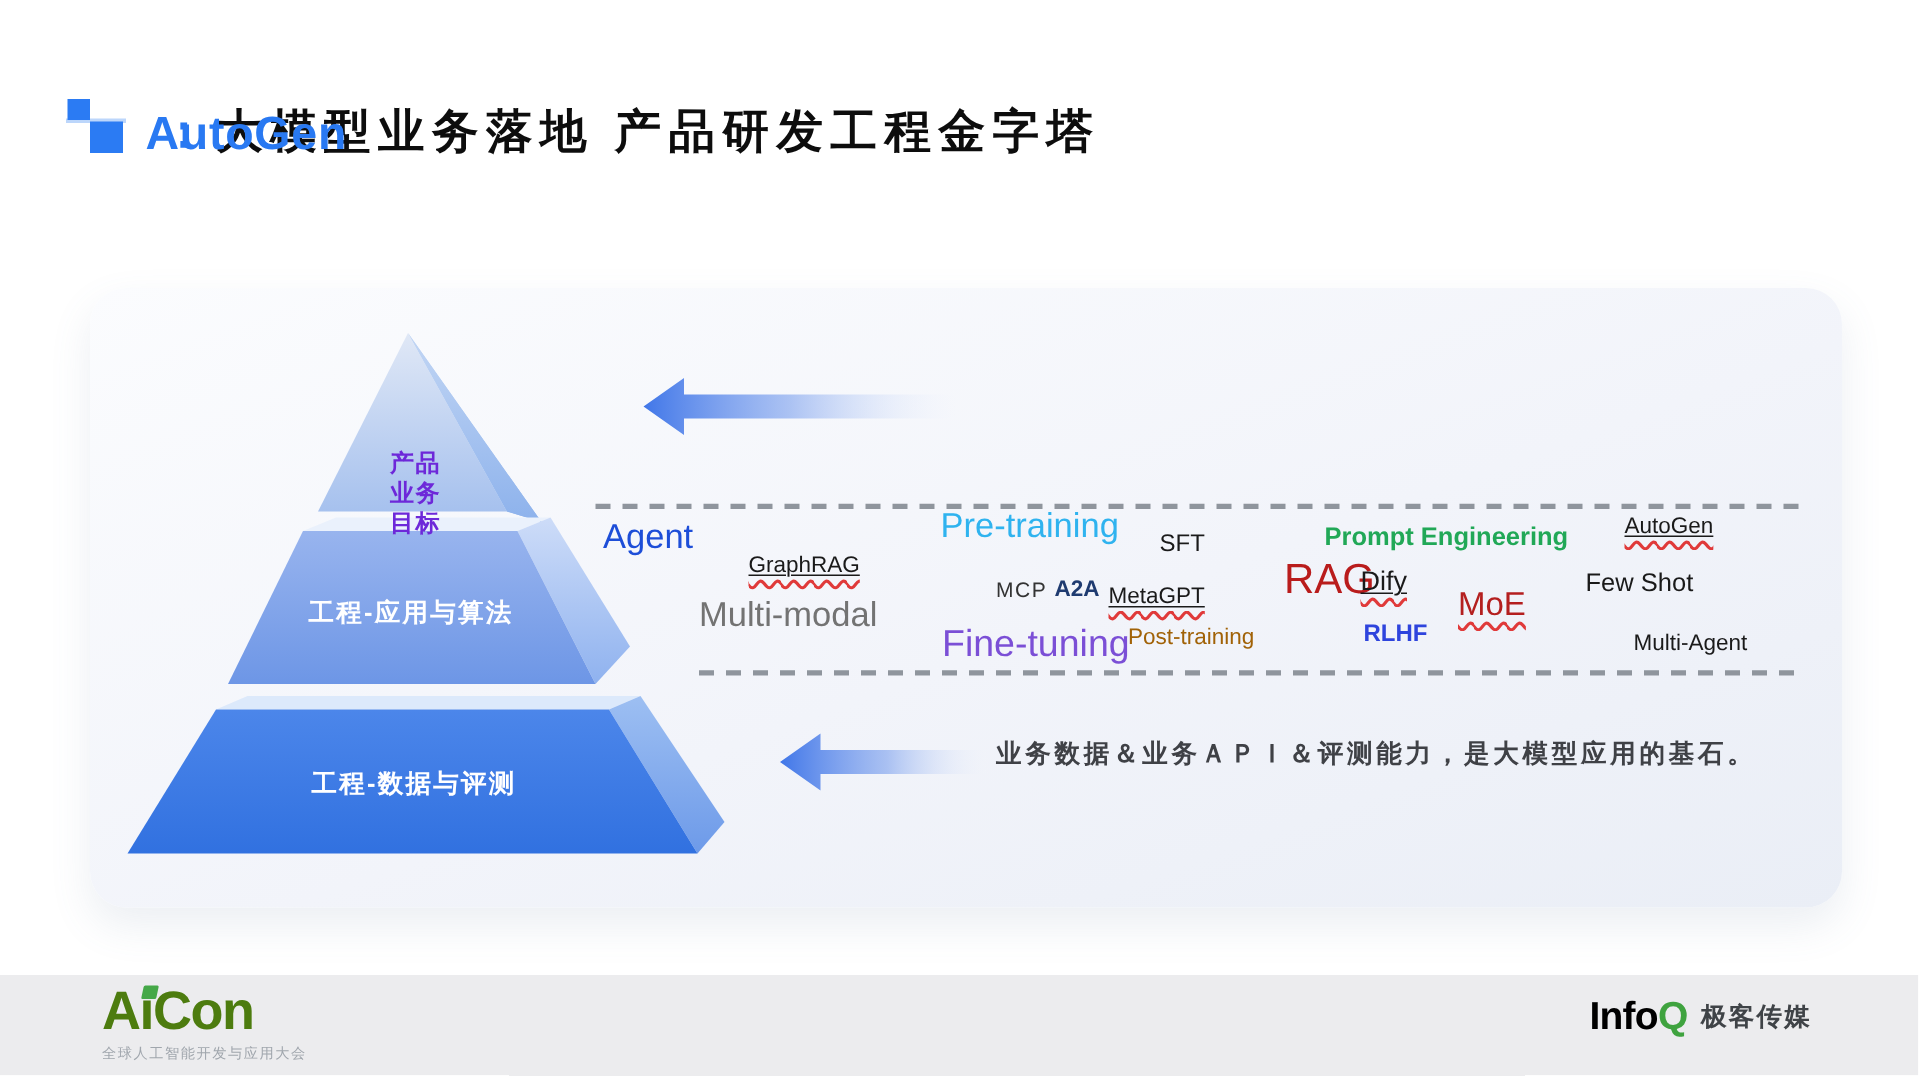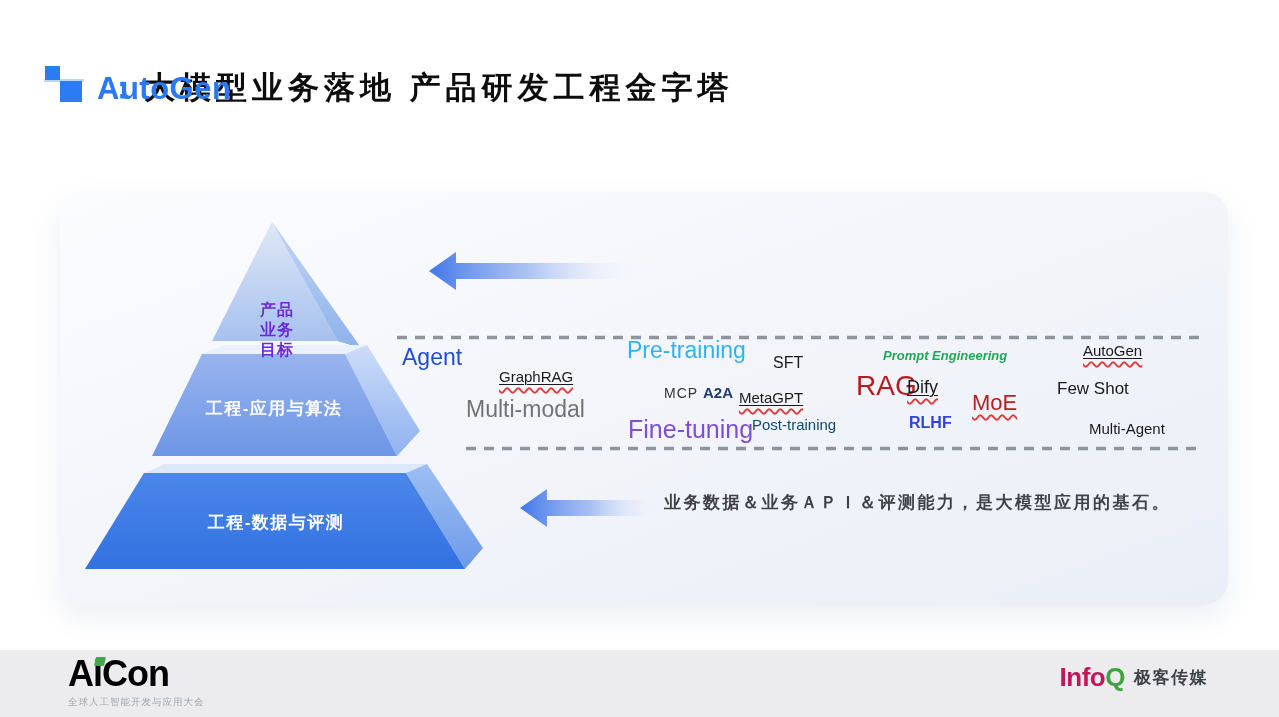--- a/index.html
+++ b/index.html
@@ -44,21 +44,21 @@
   #kw-agent{left:402px;top:346px;font-size:23px;font-weight:500;}
   #kw-graphrag{left:499px;top:369px;font-size:15px;}
   #kw-multimodal{left:466px;top:398px;font-size:23px;font-weight:500;}
   #kw-pretraining{left:627px;top:339px;font-size:23px;font-weight:500;}
   #kw-sft{left:757px;top:355px;font-size:16px;margin-left:16px;}
   #kw-mcp{left:664px;top:386px;font-size:14px;font-weight:500;letter-spacing:1px;}
   #kw-a2a{left:703px;top:385px;font-size:15px;font-weight:700;}
   #kw-metagpt{left:739px;top:390px;font-size:15px;}
   #kw-finetuning{left:628px;top:417px;font-size:25px;font-weight:500;}
   #kw-posttraining{left:752px;top:417px;font-size:15px;}
-  #kw-prompteng{left:883px;top:349px;font-size:13px;font-weight:600;font-style:italic;}
+  #kw-prompteng{left:883px;top:349px;font-size:17px;font-weight:600;}
   #kw-rag{left:856px;top:372px;font-size:28px;font-weight:500;}
   #kw-dify{left:907px;top:378px;font-size:18px;font-weight:500;}
   #kw-moe{left:972px;top:392px;font-size:22px;font-weight:500;}
   #kw-rlhf{left:909px;top:415px;font-size:16px;font-weight:600;}
   #kw-autogen{left:1083px;top:343px;font-size:15px;}
   #kw-fewshot{left:1057px;top:380px;font-size:17px;}
   #kw-multiagent{left:1045px;top:421px;font-size:15px;}
 
   
   .footer{position:absolute;left:0;top:650px;width:1279px;height:67px;background:#ececee;}
@@ -163,37 +163,37 @@
 
   <span class="kw" id="kw-agent" style="color: #1d4ed8;">Agent</span>
   <span class="kw dec-spell" id="kw-graphrag" style="color: rgb(26, 26, 26);"><span class="u">GraphRAG</span></span>
   <span class="kw" id="kw-multimodal" style="color: #737373;">Multi-modal</span>
   <span class="kw" id="kw-pretraining" style="color: rgb(47, 179, 239);">Pre-training</span>
   <span class="kw" id="kw-sft" style="color: rgb(26, 26, 26);">SFT</span>
   <span class="kw" id="kw-mcp" style="color: rgb(51, 51, 51);">MCP</span>
   <span class="kw" id="kw-a2a" style="color: rgb(31, 59, 112);">A2A</span>
   <span class="kw dec-spell" id="kw-metagpt" style="color: rgb(26, 26, 26);"><span class="u">MetaGPT</span></span>
   <span class="kw" id="kw-finetuning" style="color: rgb(123, 79, 214);">Fine-tuning</span>
-  <span class="kw" id="kw-posttraining" style="color: #0c4a6e;">Post-training</span>
+  <span class="kw" id="kw-posttraining" style="color: #a16207;">Post-training</span>
   <span class="kw" id="kw-prompteng" style="color: rgb(33, 168, 87);">Prompt Engineering</span>
   <span class="kw" id="kw-rag" style="color: #b91c1c;">RAG</span>
   <span class="kw dec-spell" id="kw-dify" style="color: rgb(26, 26, 26);"><span class="u">Dify</span></span>
   <span class="kw dec-wavy" id="kw-moe" style="color: rgb(180, 31, 31);">MoE</span>
   <span class="kw" id="kw-rlhf" style="color: rgb(46, 68, 221);">RLHF</span>
   <span class="kw dec-spell" id="kw-autogen" style="color: rgb(26, 26, 26);"><span class="u">AutoGen</span></span>
   <span class="kw" id="kw-fewshot" style="color: rgb(26, 26, 26);">Few Shot</span>
   <span class="kw" id="kw-multiagent" style="color: rgb(26, 26, 26); margin-left: 44px;">Multi-Agent</span>
 
   <div class="footer">
     <div class="aicon">
-      <div class="aicon-brand" style="color: #000000;">AiCon</div>
+      <div class="aicon-brand" style="color: #4d7c0f;">AiCon</div>
       <div class="aicon-tick" style="background: rgb(69, 168, 72);"></div>
       <div class="aicon-tagline">全球人工智能开发与应用大会</div>
     </div>
     <div class="infoq">
       <div class="infoq-brand">
-        <span style="color: #be185d;">Info</span><span style="color: rgb(63, 163, 63);">Q</span>
+        <span style="color: #000000;">Info</span><span style="color: rgb(63, 163, 63);">Q</span>
       </div>
       <div class="infoq-media">极客传媒</div>
     </div>
   </div>
 
 </div>
 
 </body></html>

